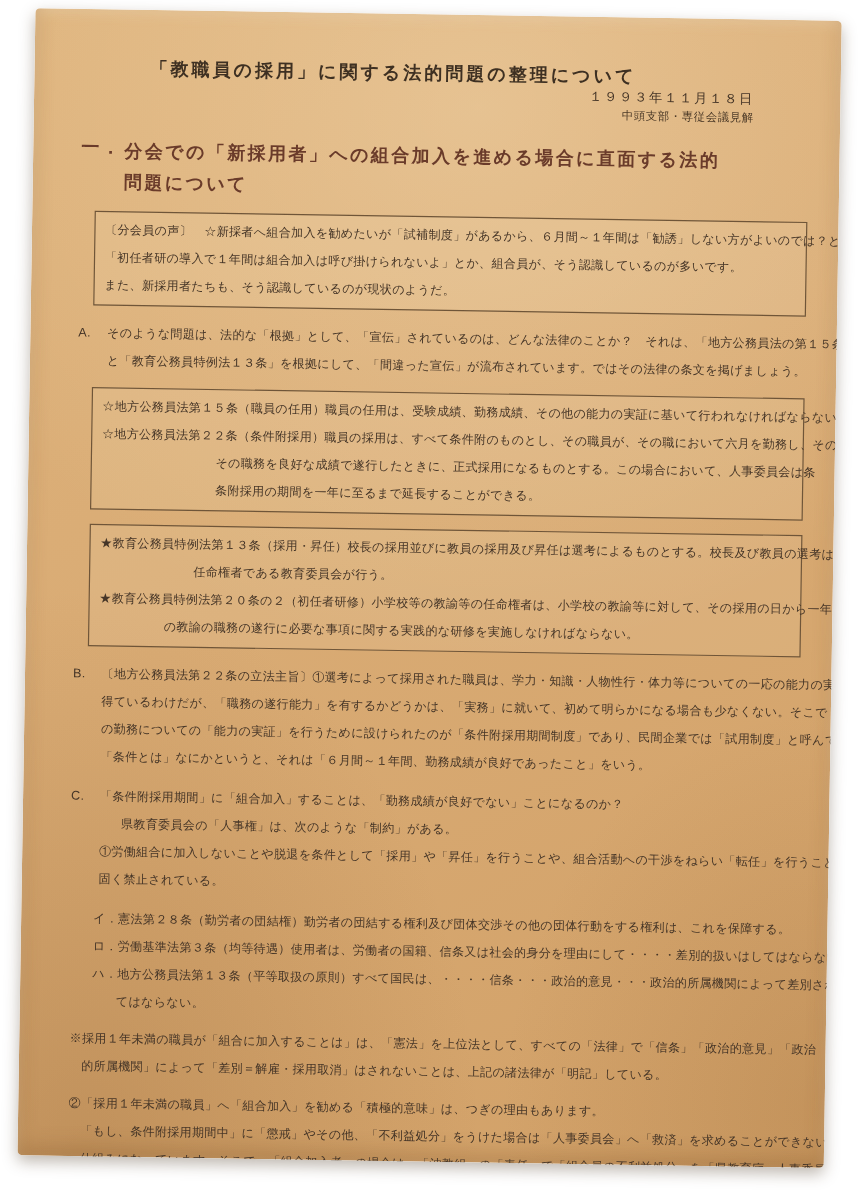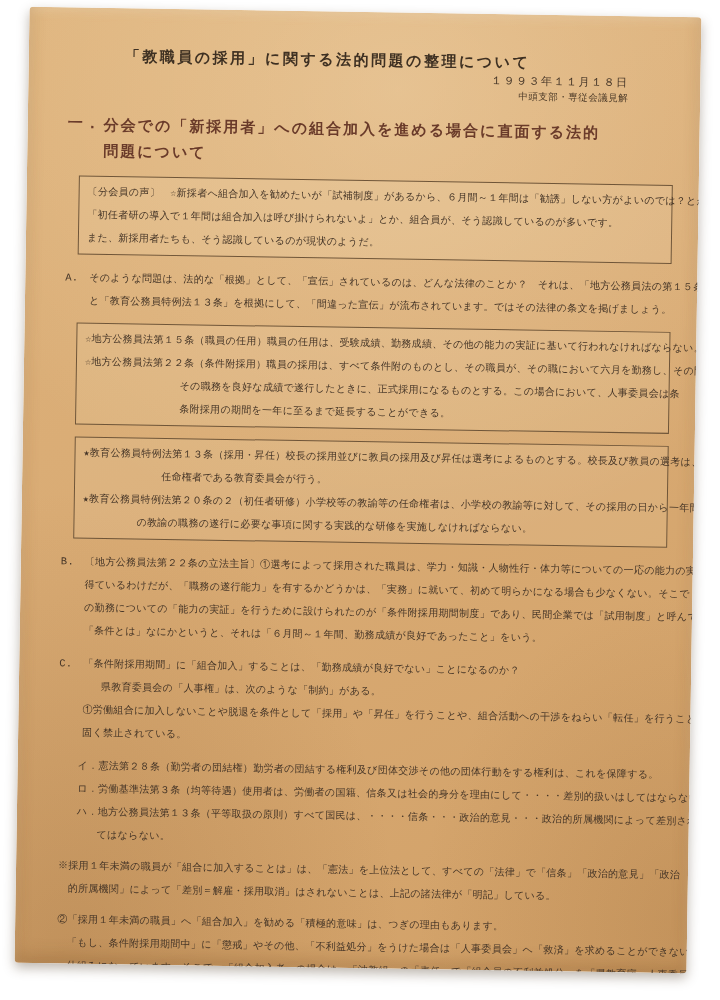--- a/index.html
+++ b/index.html
@@ -1,19 +1,19 @@
 <!DOCTYPE html>
 <html><head>
 <meta charset="utf-8">
 <style>
   html,body{margin:0;padding:0;background:#ffffff;}
   .viewport{
     position:relative;width:720px;height:1000px;overflow:hidden;
     background:#ffffff;
-    font-family:Liberation Mono, monospace;
+    font-family:Liberation Sans, sans-serif;
   }
   .paper{
     position:absolute;left:22px;top:12px;width:672px;height:956px;
     transform:rotate(0.9deg);transform-origin:50% 50%;
     background:
       radial-gradient(120% 80% at 55% 8%, rgba(255,238,205,0.30), rgba(255,238,205,0) 60%),
       radial-gradient(90% 90% at 8% 100%, rgba(140,92,44,0.28), rgba(140,92,44,0) 55%),
       radial-gradient(80% 70% at 100% 95%, rgba(146,98,48,0.22), rgba(146,98,48,0) 50%),
       linear-gradient(150deg,#deb37c 0%,#d9ab74 45%,#d1a067 100%);
     border-radius:4px;

